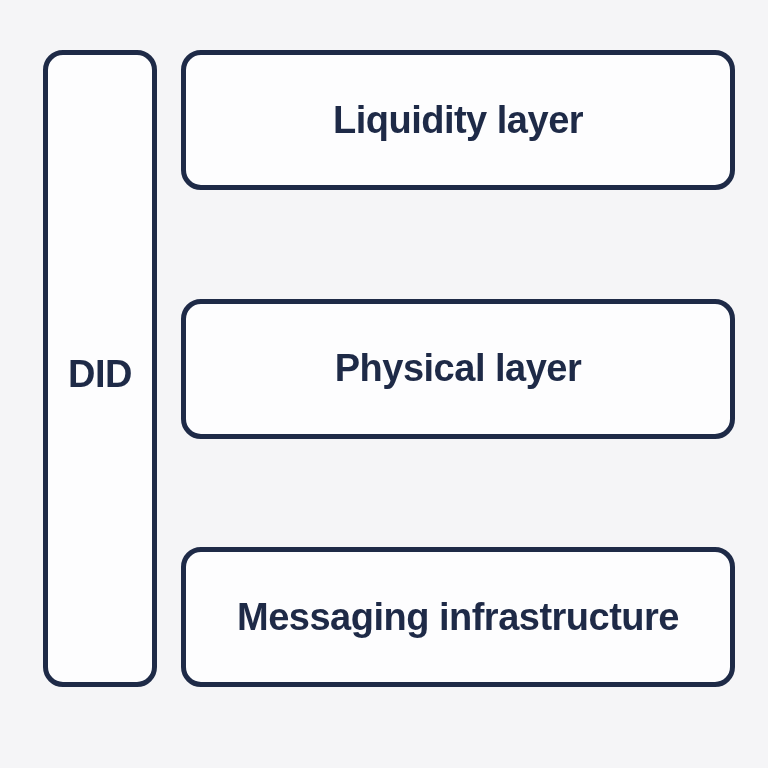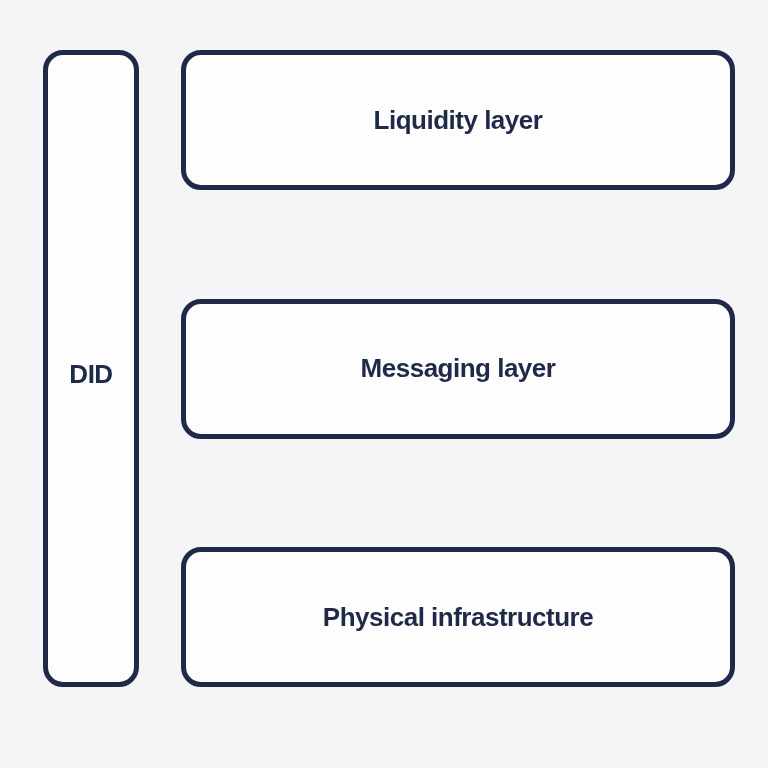--- a/index.html
+++ b/index.html
@@ -22,40 +22,40 @@
     border: 5px solid var(--ink, #1e2a47);
     border-radius: 20px;
     display: flex;
     align-items: center;
     justify-content: center;
   }
   .side-box {
     position: absolute;
     left: 43px;
     top: 50px;
-    width: 96px;
+    width: 114px;
     height: 637px;
     padding-top: 12px; 
   }
   .layers-column {
     position: absolute;
     left: 181px;
     top: 50px;
     width: 554px;
     height: 637px;
     display: flex;
     flex-direction: column;
     justify-content: space-between;
   }
   .layer-box {
     width: 100%;
     height: 140px;
   }
   .label {
-    font-size: 26px;
+    font-size: 38px;
     font-weight: 600;
     letter-spacing: -0.5px;
     color: var(--ink, #1e2a47);
     white-space: nowrap;
   }
 </style>
 </head>
 <body>
 
 <div class="canvas">
@@ -65,22 +65,22 @@
   </div>
 
   <div class="layers-column">
 
     <div class="box layer-box">
       <span class="label">Liquidity layer</span>
     </div>
 
 
     <div class="box layer-box">
-      <span class="label">Messaging layer</span>
+      <span class="label">Physical layer</span>
     </div>
 
     <div class="box layer-box">
-      <span class="label">Physical infrastructure</span>
+      <span class="label">Messaging infrastructure</span>
     </div>
 
   </div>
 
 </div>
 
 </body></html>

